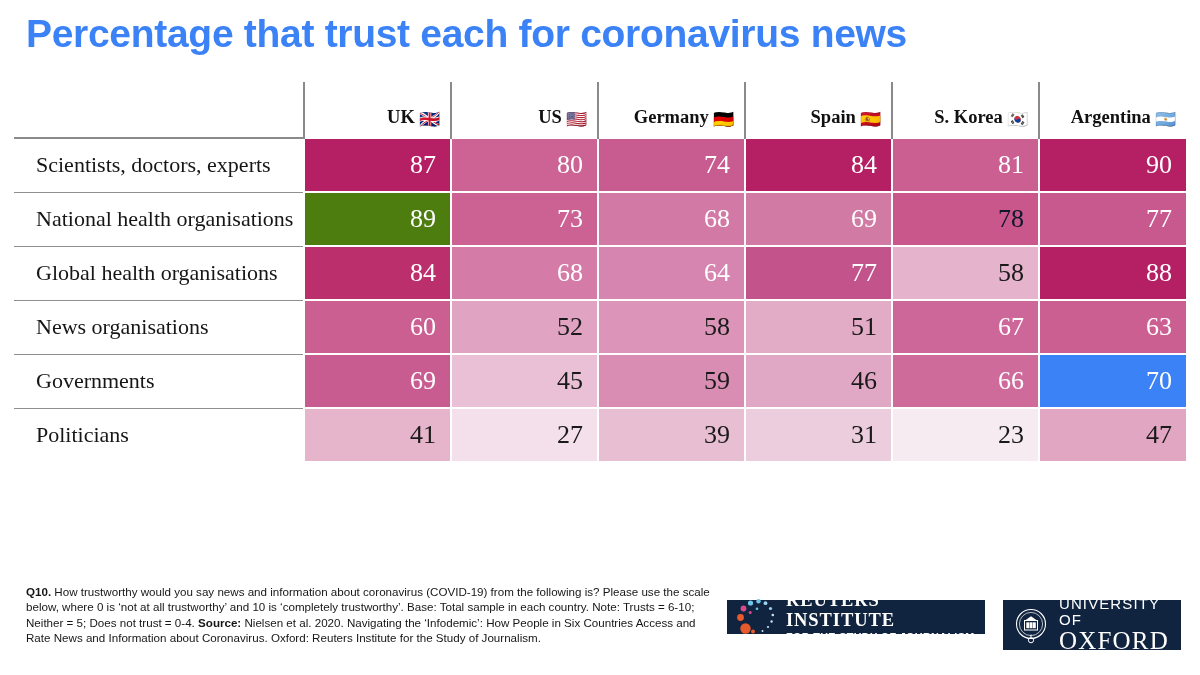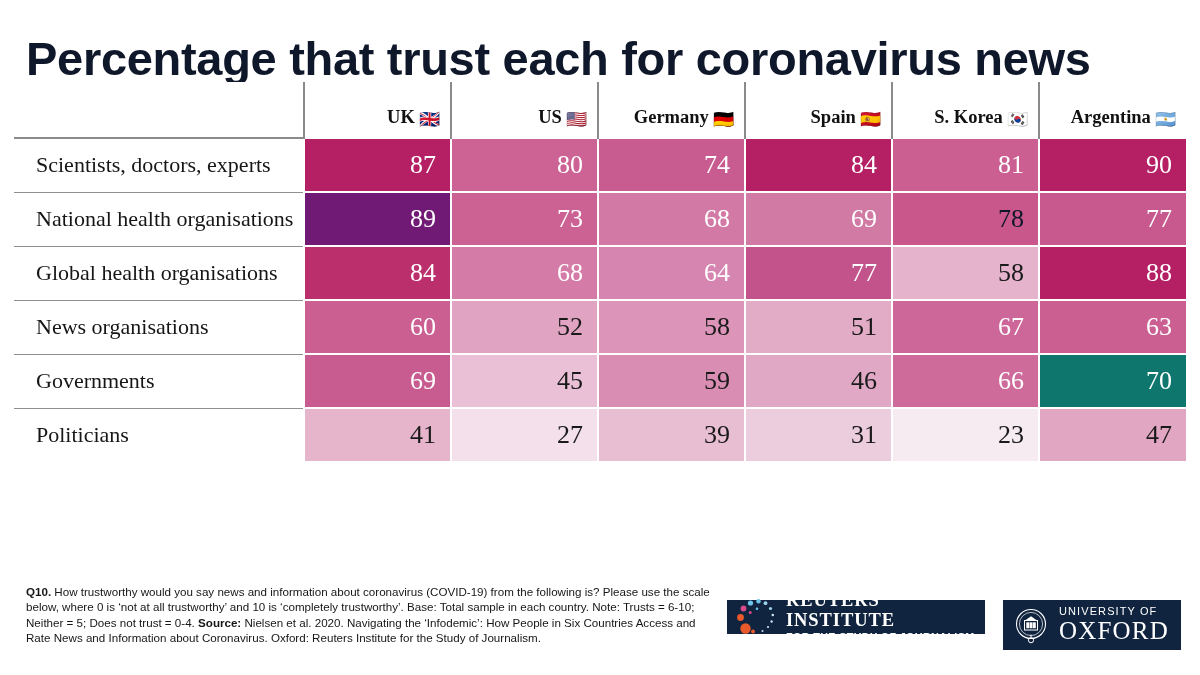--- a/index.html
+++ b/index.html
@@ -13,25 +13,25 @@
     font-family: "Liberation Sans", sans-serif;
     color: #111111;
     overflow: hidden;
     position: relative;
   }
 
   
   .title {
     position: absolute;
     left: 26px;
-    top: 31px;
-    font-size: 47px;
+    top: 12px;
+    font-size: 39px;
     font-weight: bold;
     letter-spacing: -0.3px;
-    color: #0f172a;
+    color: #3b82f6;
     white-space: nowrap;
   }
 
   
   .table-wrap {
     position: absolute;
     left: 14px;
     top: 82px;
     width: 1172px;
   }
@@ -152,21 +152,21 @@
     letter-spacing: 0.9px;
     display: block;
   }
   .ri-line2 {
     font-size: 10.8px;
     letter-spacing: 0.35px;
     display: block;
     margin-top: 1px;
   }
   .ox-line1 {
-    font-size: 11px;
+    font-size: 15px;
     letter-spacing: 1.1px;
     display: block;
   }
   .ox-line2 {
     font-family: "Liberation Serif", serif;
     font-size: 25px;
     letter-spacing: 1.2px;
     display: block;
     margin-top: -1px;
   }
@@ -204,21 +204,21 @@
           <td class="rowlabel">Scientists, doctors, experts</td>
           <td class="val light-text" style="background: rgb(181, 31, 100); color: rgb(255, 255, 255);">87</td>
           <td class="val light-text" style="background: rgb(205, 99, 149); color: rgb(255, 255, 255);">80</td>
           <td class="val light-text" style="background: rgb(200, 92, 144); color: rgb(255, 255, 255);">74</td>
           <td class="val light-text" style="background: rgb(181, 31, 100); color: rgb(255, 255, 255);">84</td>
           <td class="val light-text" style="background: rgb(203, 95, 146); color: rgb(255, 255, 255); padding-left: 35px;">81</td>
           <td class="val light-text" style="background: rgb(181, 31, 100); color: rgb(255, 255, 255);">90</td>
         </tr>
         <tr>
           <td class="rowlabel">National health organisations</td>
-          <td class="val light-text" style="background: #701a75; color: rgb(255, 255, 255);">89</td>
+          <td class="val light-text" style="background: #4d7c0f; color: rgb(255, 255, 255);">89</td>
           <td class="val light-text" style="background: rgb(204, 98, 148); color: rgb(255, 255, 255);">73</td>
           <td class="val light-text" style="background: rgb(210, 121, 165); color: rgb(255, 255, 255);">68</td>
           <td class="val light-text" style="background: rgb(208, 122, 164); color: rgb(255, 255, 255);">69</td>
           <td class="val light-text" style="background: rgb(201, 87, 140); color: #0f172a;">78</td>
           <td class="val light-text" style="background: rgb(199, 89, 142); color: rgb(255, 255, 255);">77</td>
         </tr>
         <tr>
           <td class="rowlabel">Global health organisations</td>
           <td class="val light-text" style="background: rgb(188, 47, 109); color: rgb(255, 255, 255);">84</td>
           <td class="val light-text" style="background: rgb(212, 124, 167); color: rgb(255, 255, 255);">68</td>
@@ -236,21 +236,21 @@
           <td class="val light-text" style="background: rgb(206, 103, 153); color: rgb(255, 255, 255);">67</td>
           <td class="val light-text" style="background: rgb(203, 95, 146); color: rgb(255, 255, 255);">63</td>
         </tr>
         <tr>
           <td class="rowlabel">Governments</td>
           <td class="val light-text" style="background: rgb(200, 92, 144); color: rgb(255, 255, 255);">69</td>
           <td class="val dark-text" style="background: rgb(233, 192, 213); color: rgb(26, 26, 26);">45</td>
           <td class="val dark-text" style="background: rgb(217, 141, 179); color: rgb(26, 26, 26);">59</td>
           <td class="val dark-text" style="background: rgb(224, 168, 196); color: rgb(26, 26, 26);">46</td>
           <td class="val light-text" style="background: rgb(206, 107, 155); color: rgb(255, 255, 255);">66</td>
-          <td class="val light-text" style="background: #0f766e; color: rgb(255, 255, 255);">70</td>
+          <td class="val light-text" style="background: #3b82f6; color: rgb(255, 255, 255);">70</td>
         </tr>
         <tr>
           <td class="rowlabel">Politicians</td>
           <td class="val dark-text" style="background: rgb(230, 180, 203); color: rgb(26, 26, 26);">41</td>
           <td class="val dark-text" style="background: rgb(243, 224, 234); color: rgb(26, 26, 26);">27</td>
           <td class="val dark-text" style="background: rgb(232, 190, 211); color: rgb(26, 26, 26);">39</td>
           <td class="val dark-text" style="background: rgb(236, 205, 221); color: rgb(26, 26, 26);">31</td>
           <td class="val dark-text" style="background: rgb(246, 235, 241); color: rgb(26, 26, 26);">23</td>
           <td class="val dark-text" style="background: rgb(225, 166, 194); color: rgb(26, 26, 26);">47</td>
         </tr>

